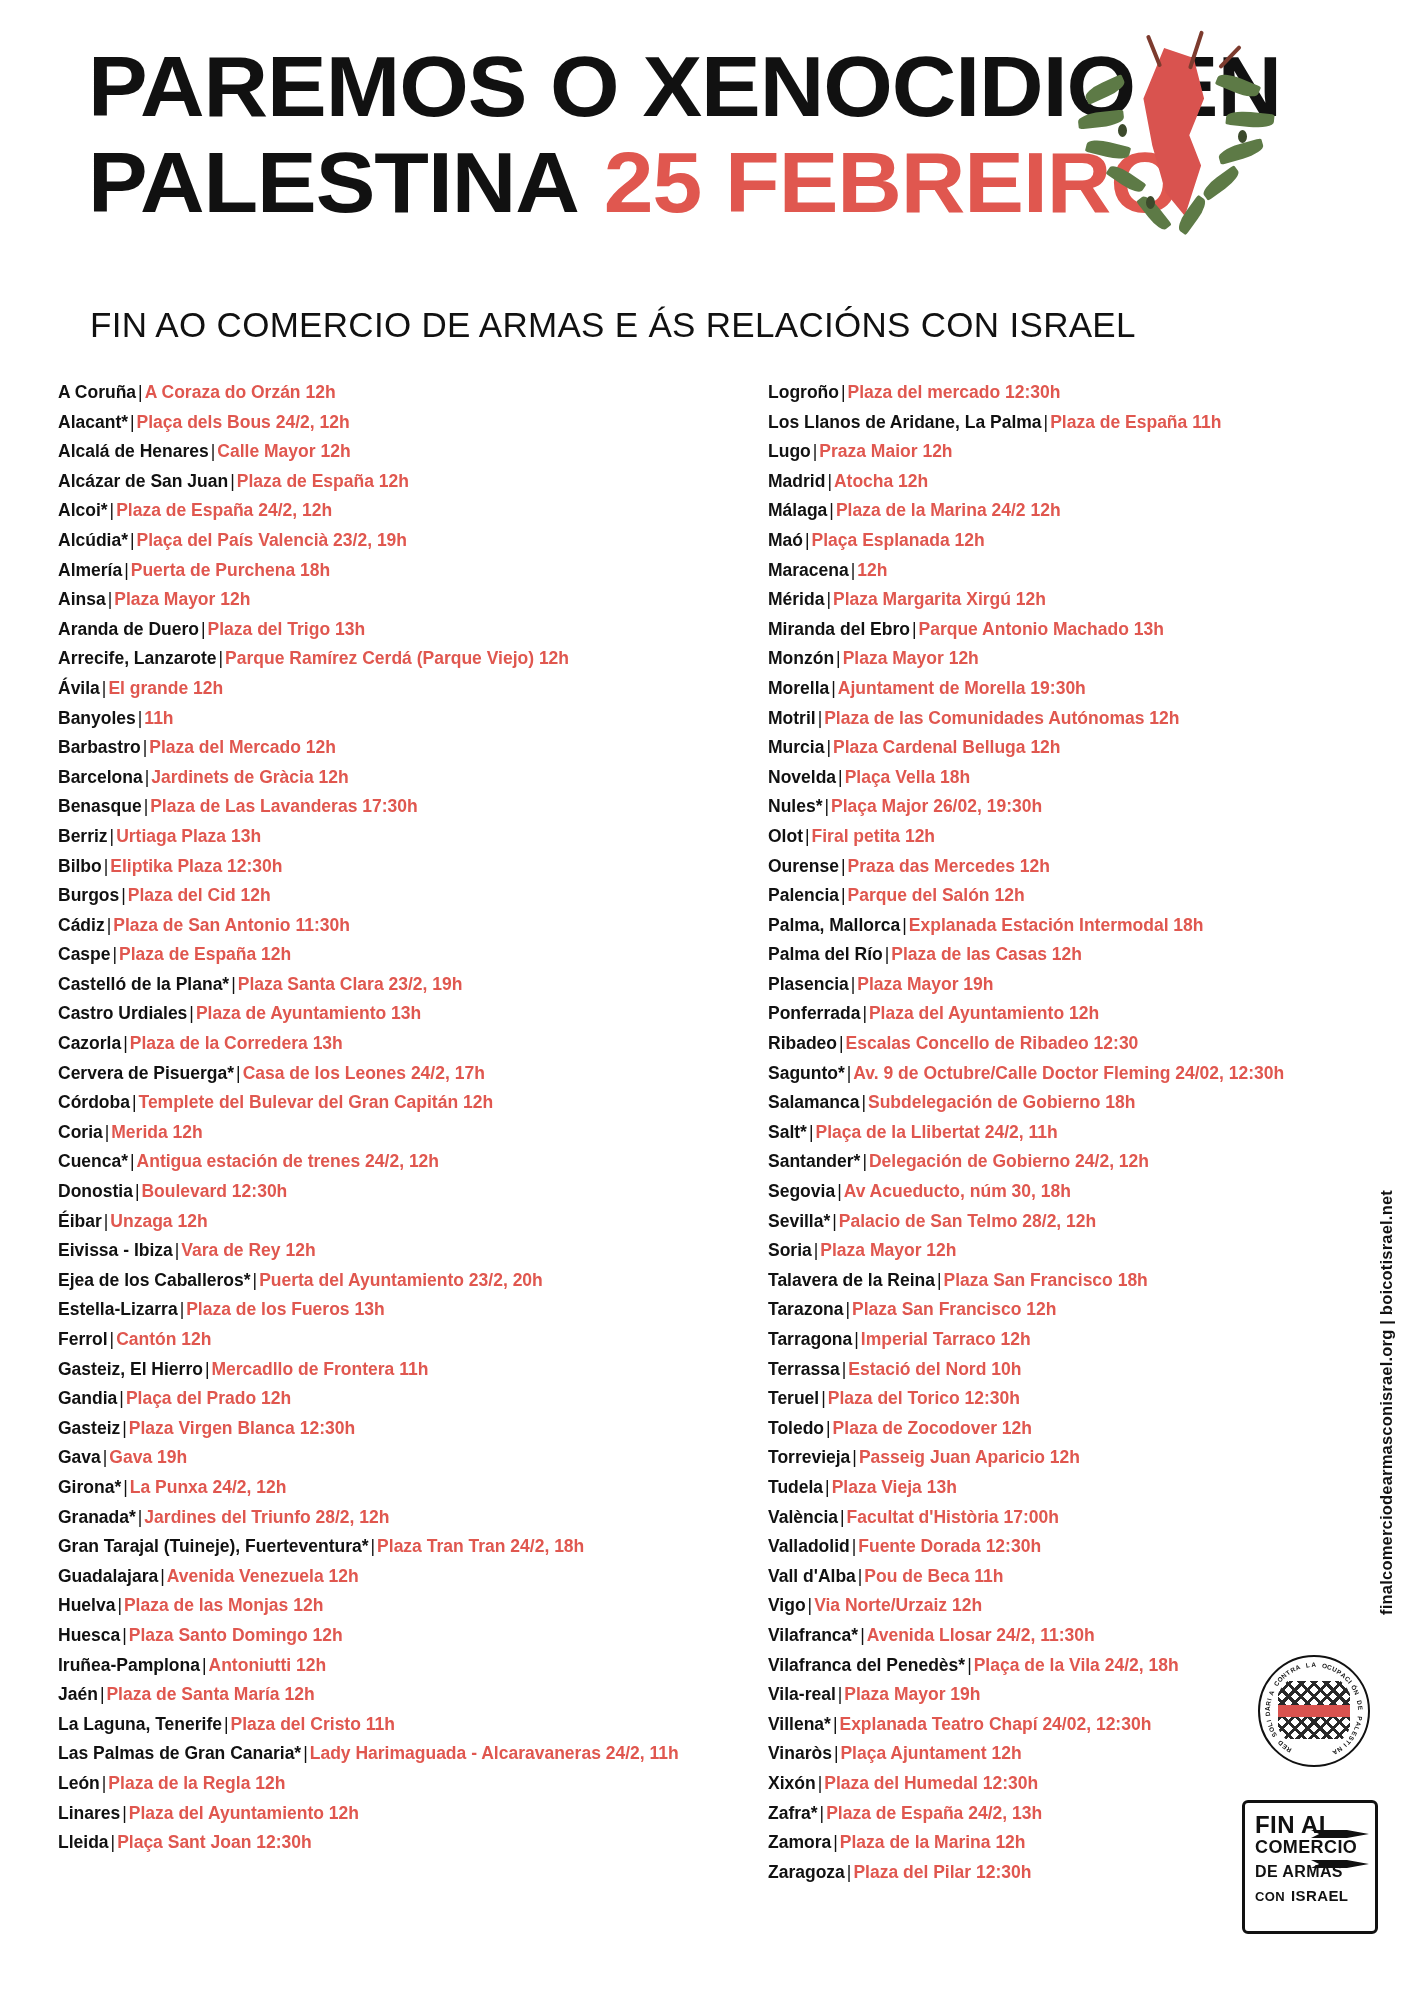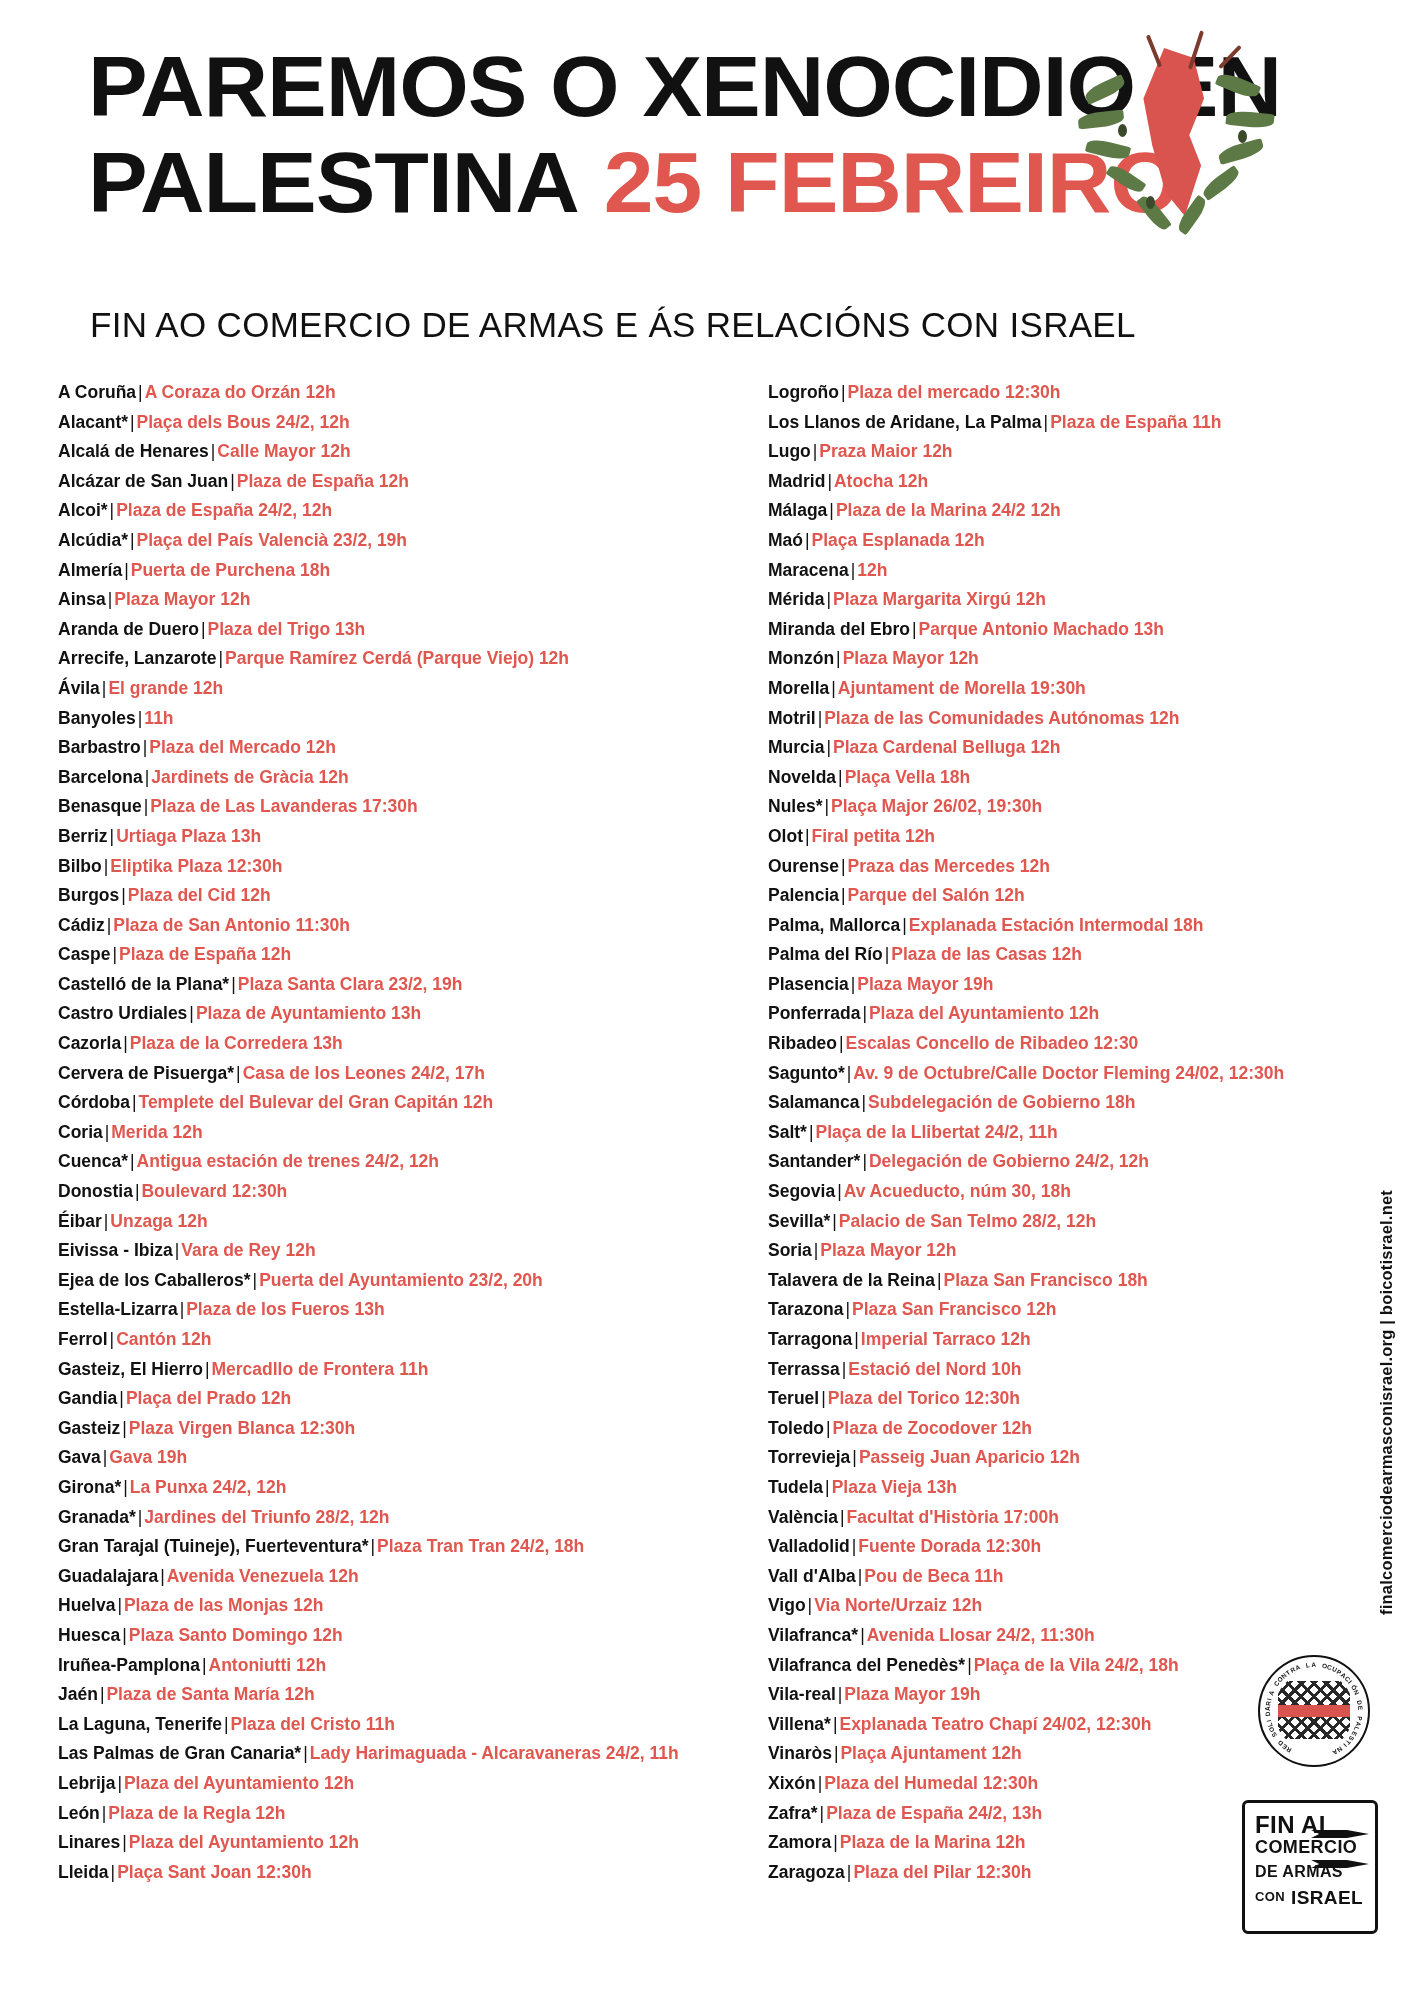--- a/index.html
+++ b/index.html
@@ -203,21 +203,21 @@
     position: absolute;
     left: 10px;
     font-weight: bold;
     color: #111;
     letter-spacing: .4px;
   }
   .logo-fin .t1 { top: 8px;  font-size: 24px; text-align: center; }
   .logo-fin .t2 { top: 34px; font-size: 18px; }
   .logo-fin .t3 { top: 60px; font-size: 16px; text-align: right; }
   .logo-fin .t4 { top: 86px; font-size: 13px; }
-  .logo-fin .t5 { top: 84px; left: 46px; font-size: 19px; }
+  .logo-fin .t5 { top: 84px; left: 46px; font-size: 15px; }
   .logo-fin .missile {
     position: absolute;
     right: 6px;
     top: 18px;
     width: 58px;
     height: 26px;
     background: #111;
     clip-path: polygon(0 35%, 62% 35%, 100% 50%, 62% 65%, 0 65%, 14% 50%);
   }
   .logo-fin .missile2 {
@@ -306,21 +306,20 @@
       <div class="entry"><span class="place">Girona*</span><span class="sep">|</span><span class="loc">La Punxa 24/2, 12h</span></div>
       <div class="entry"><span class="place">Granada*</span><span class="sep">|</span><span class="loc">Jardines del Triunfo 28/2, 12h</span></div>
       <div class="entry"><span class="place">Gran Tarajal (Tuineje), Fuerteventura*</span><span class="sep">|</span><span class="loc">Plaza Tran Tran 24/2, 18h</span></div>
       <div class="entry"><span class="place">Guadalajara</span><span class="sep">|</span><span class="loc">Avenida Venezuela 12h</span></div>
       <div class="entry"><span class="place">Huelva</span><span class="sep">|</span><span class="loc">Plaza de las Monjas 12h</span></div>
       <div class="entry"><span class="place">Huesca</span><span class="sep">|</span><span class="loc">Plaza Santo Domingo 12h</span></div>
       <div class="entry"><span class="place">Iruñea-Pamplona</span><span class="sep">|</span><span class="loc">Antoniutti 12h</span></div>
       <div class="entry"><span class="place">Jaén</span><span class="sep">|</span><span class="loc">Plaza de Santa María 12h</span></div>
       <div class="entry"><span class="place">La Laguna, Tenerife</span><span class="sep">|</span><span class="loc">Plaza del Cristo 11h</span></div>
       <div class="entry"><span class="place">Las Palmas de Gran Canaria*</span><span class="sep">|</span><span class="loc">Lady Harimaguada - Alcaravaneras 24/2, 11h</span></div>
-      <div class="entry"><span class="place">Lebrija</span><span class="sep">|</span><span class="loc">Plaza del Ayuntamiento 12h</span></div>
       <div class="entry"><span class="place">León</span><span class="sep">|</span><span class="loc">Plaza de la Regla 12h</span></div>
       <div class="entry"><span class="place">Linares</span><span class="sep">|</span><span class="loc">Plaza del Ayuntamiento 12h</span></div>
       <div class="entry"><span class="place">Lleida</span><span class="sep">|</span><span class="loc">Plaça Sant Joan 12:30h</span></div>
     </div>
 
   <div class="col col-right">
       <div class="entry"><span class="place">Logroño</span><span class="sep">|</span><span class="loc">Plaza del mercado 12:30h</span></div>
       <div class="entry"><span class="place">Los Llanos de Aridane, La Palma</span><span class="sep">|</span><span class="loc">Plaza de España 11h</span></div>
       <div class="entry"><span class="place">Lugo</span><span class="sep">|</span><span class="loc">Praza Maior 12h</span></div>
       <div class="entry"><span class="place">Madrid</span><span class="sep">|</span><span class="loc">Atocha 12h</span></div>

